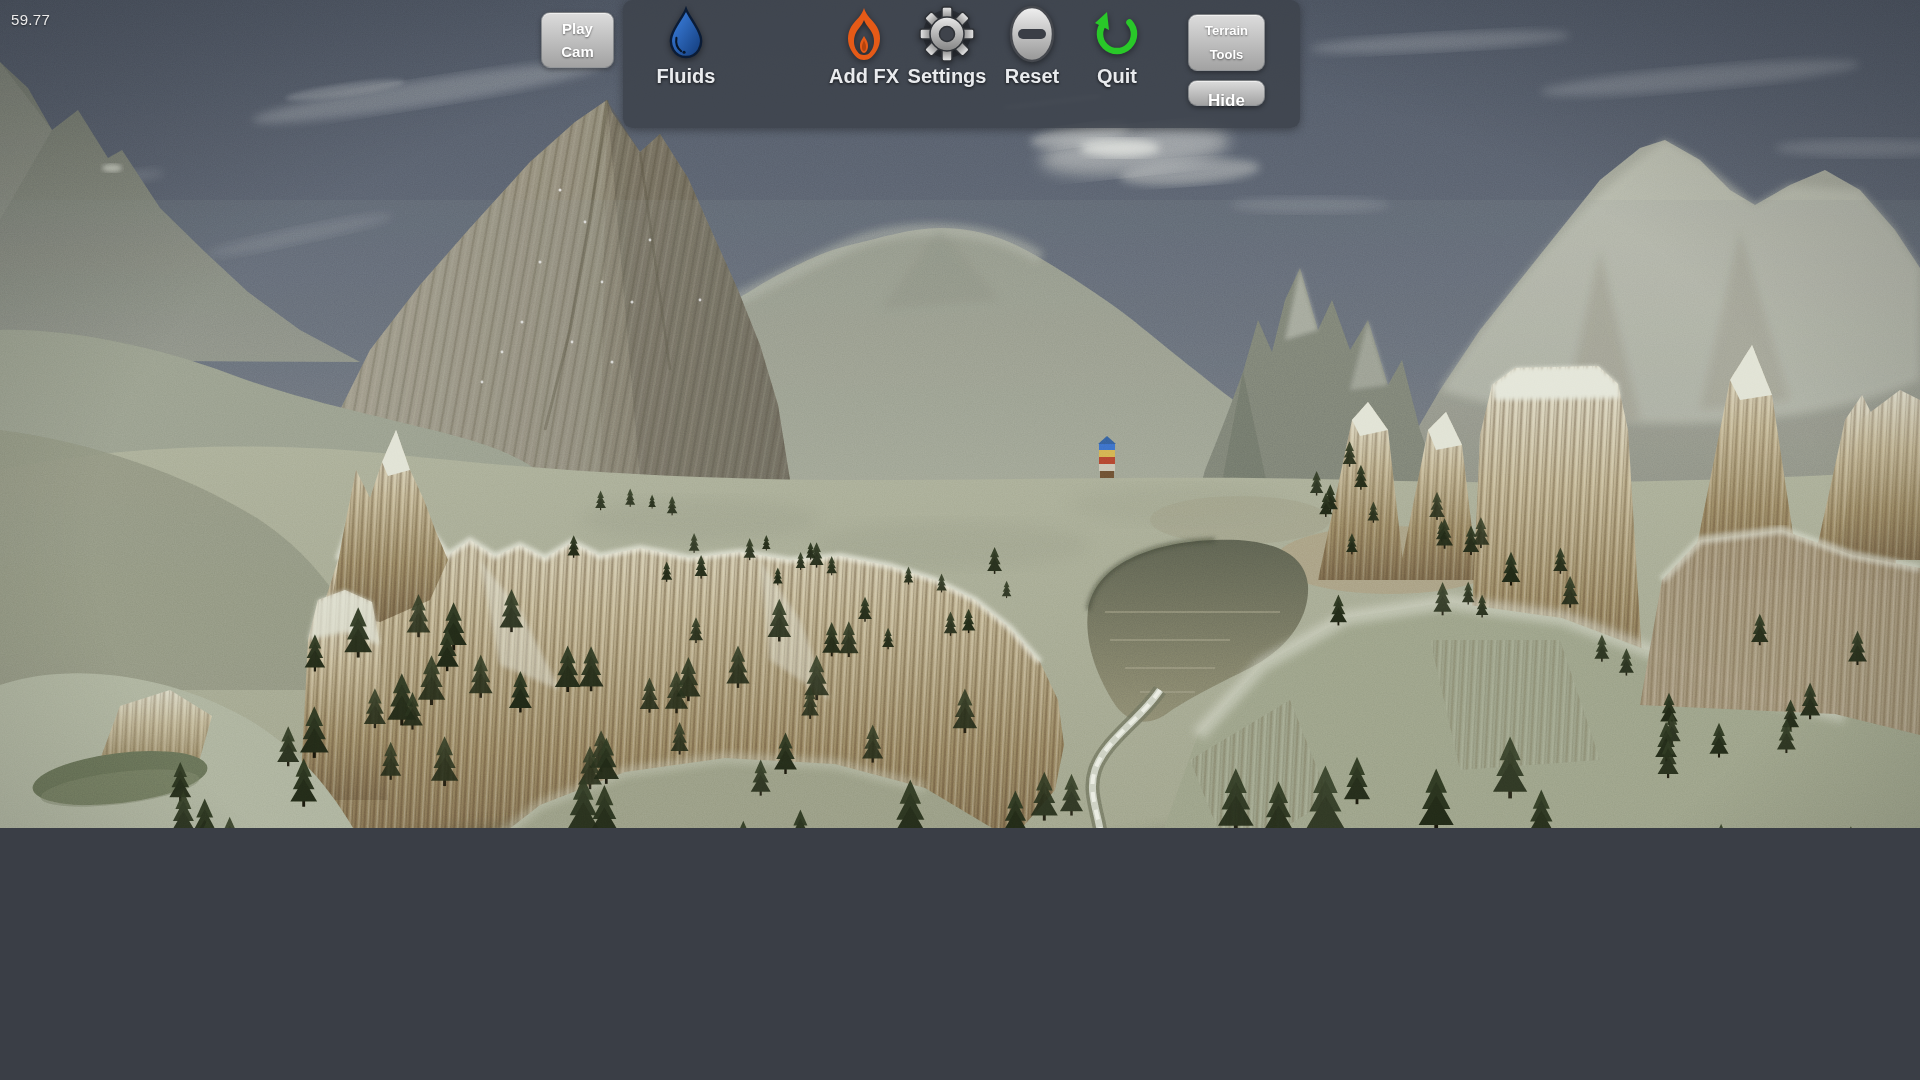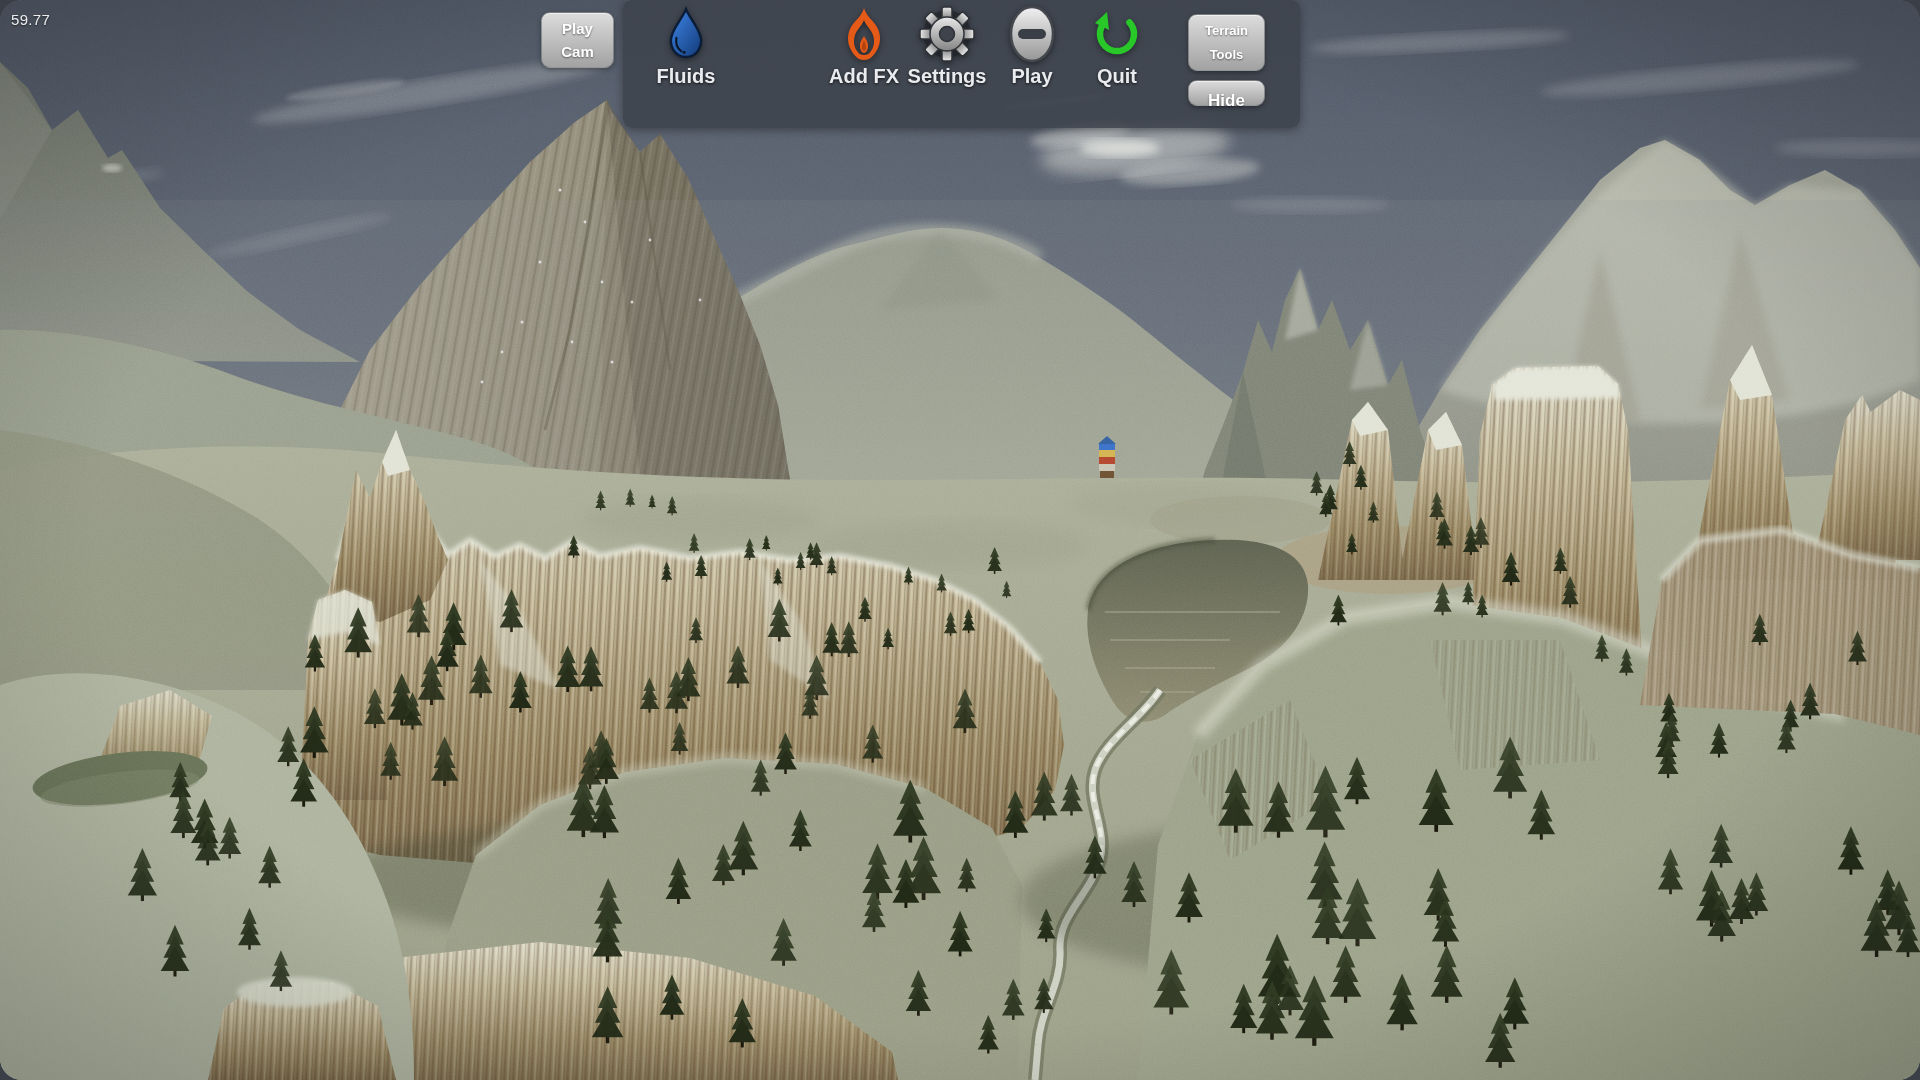--- a/index.html
+++ b/index.html
@@ -1,17 +1,17 @@
 <!DOCTYPE html>
 <html><head>
 <meta charset="utf-8">
 <style>
   html,body{margin:0;padding:0;background:#3a3e46;}
-  #stage{position:relative;width:1920px;height:1080px;overflow:hidden;
-         font-family:"Liberation Sans","DejaVu Sans",sans-serif;background:#5a6270;border-radius:22px;}
+  #stage{position:relative;width:1920px;height:828px;overflow:hidden;
+         font-family:"Liberation Sans","DejaVu Sans",sans-serif;background:#5a6270;}
   #terrain{position:absolute;left:0;top:0;width:1920px;height:1080px;display:block;}
 
   
   #fps{position:absolute;left:11px;top:11px;color:#ececec;font-size:15px;font-weight:400;
        text-shadow:0 1px 2px rgba(0,0,0,.55);letter-spacing:.3px;}
 
   
   .silver{background:linear-gradient(#dcdcdc,#a2a2a2);border:1px solid rgba(90,94,100,.55);
           border-radius:9px;color:#fff;font-weight:700;text-align:center;
           text-shadow:0 1px 2px rgba(0,0,0,.5);
@@ -552,21 +552,21 @@
           <defs>
               <linearGradient id="quitG" x1="0" y1="0" x2="0" y2="1">
             <stop offset="0" stop-color="#f0f0f0"></stop>
                 <stop offset="1" stop-color="#969696"></stop>
               </linearGradient>
             </defs>
           <ellipse cx="23" cy="29" rx="21" ry="27" fill="url(#quitG)" stroke="#45484e" stroke-width="2.5"></ellipse>
           <rect x="9" y="24" width="28" height="10" rx="5" fill="#3a3e46"></rect>
         </svg>
       </span>
-      <span class="tlabel">Play</span>
+      <span class="tlabel">Reset</span>
     </div>
 
     <div class="titem" id="it-reset">
       <span class="ticon">
         <svg width="46" height="46" viewBox="0 0 46 46">
           <path d="M10.5,11.5 A17,17 0 1 0 35.5,11.5" stroke="#29c829" stroke-width="6.5" fill="none" stroke-linecap="round"></path>
           <path d="M13,1 L1,12 L15,19 Z" fill="#29c829"></path>
         </svg>
       </span>
       <span class="tlabel">Quit</span>

